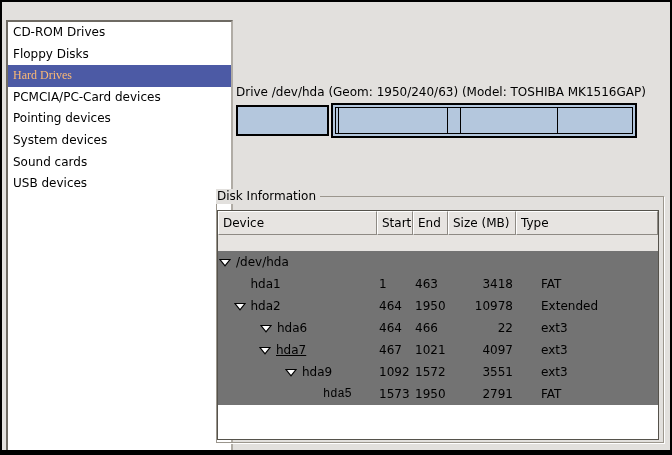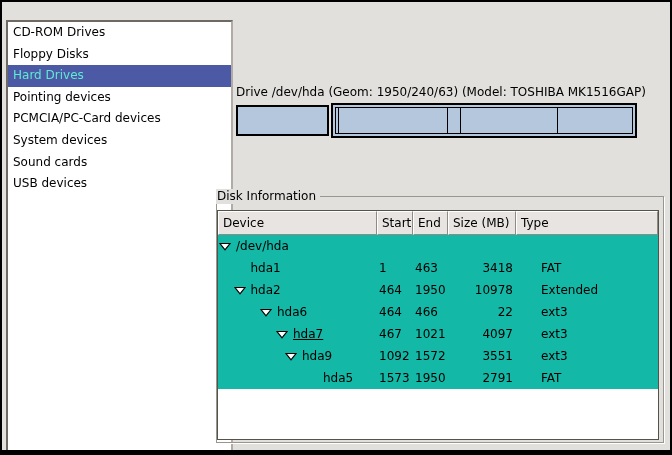--- a/index.html
+++ b/index.html
@@ -5,66 +5,66 @@
   * { margin:0; padding:0; box-sizing:border-box; }
   html,body { width:672px; height:455px; }
   body { font-family:"DejaVu Sans","Liberation Sans",sans-serif; font-size:12px; color:#000; background:#e2e0dd; }
   .window { position:relative; width:672px; height:455px; background:#e2e0dd; overflow:hidden; }
   .window::after { content:""; position:absolute; inset:0; border:2px solid #000; border-bottom-width:5px; pointer-events:none; z-index:50; }
 
   
   .sidebar { position:absolute; left:6px; top:20px; width:227px; height:438px; background:#fff;
              border:2px solid; border-color:#6e6a63 #b0aca5 #b0aca5 #6e6a63; overflow:hidden; }
   .side-item { height:21.6px; line-height:21.6px; padding-left:5px; white-space:nowrap; cursor:default; }
-  .side-item.selected { background:#4c5aa5; color:#5eead4; }
+  .side-item.selected { background:#4c5aa5; color:#fdba74;font-family:Liberation Serif, serif; }
 
   
   .drive-title { position:absolute; left:236px; top:85px; width:401px; height:15px; text-align:center; white-space:nowrap; }
   .drive-bar { position:absolute; left:236px; top:103px; width:401px; height:35px; }
   .p-hda1 { position:absolute; left:0; top:2px; width:93px; height:31px; background:#b4c7dd; border:2px solid #000; }
   .p-ext  { position:absolute; left:95px; top:0; width:306px; height:35px; background:#b4c7dd; border:2px solid #000; }
   .p-logical { position:absolute; left:2px; right:2px; top:2px; bottom:2px; background:#b4c7dd; border:1px solid #000; }
   .p-div { position:absolute; top:0; bottom:0; width:1px; background:#000; }
 
   
   .groupbox { position:absolute; left:216px; top:196px; width:448px; height:247px;
               border:1px solid #9b968d; box-shadow:1px 1px 0 #fff; }
   .grouplabel { position:absolute; left:216px; top:189px; height:15px; line-height:15px;
                 padding:0 4px 0 1px; background:#e2e0dd; z-index:2; white-space:nowrap; }
 
   
   .disk-table { position:absolute; left:217px; top:210px; width:442px; height:230px;
                 background:#fff; border:1px solid #55524b; z-index:1; }
-  .thead { display:flex; height:24px; background:#e7e4e1; }
+  .thead { display:flex; height:40px; background:#e7e4e1; }
   .th { height:24px; line-height:22px; padding-left:4px; background:#e7e4e1; white-space:nowrap; overflow:hidden;
         border-top:1px solid #fff; border-left:1px solid #fff;
         border-bottom:1px solid #8e8a84; border-right:1px solid #8e8a84; cursor:default; }
   .col0 { width:159px; } .col1 { width:36px; } .col2 { width:35px; } .col3 { width:68px; } .col4 { flex:1; }
-  .tbody { background:#14b8a6; }
+  .tbody { background:#737373; }
   .tr { display:flex; height:22px; line-height:22px; }
   .td { white-space:nowrap; overflow:hidden; }
   .td.device { display:flex; align-items:center; }
   .td.start, .td.end { padding-left:2px; }
   .td.size { text-align:right; padding-right:3px; }
   .td.type { padding-left:5px;margin-left:20px; }
   .expander { display:inline-block; width:17px; flex:0 0 17px; height:9px; line-height:9px; }
   .expander svg { display:block; }
   .expander.hidden { visibility:hidden; }
 </style>
 </head>
 <body>
 
 <div class="window">
 
   <div class="sidebar">
       <div class="side-item">CD-ROM Drives</div>
       <div class="side-item">Floppy Disks</div>
       <div class="side-item selected">Hard Drives</div>
+      <div class="side-item">PCMCIA/PC-Card devices</div>
       <div class="side-item">Pointing devices</div>
-      <div class="side-item">PCMCIA/PC-Card devices</div>
       <div class="side-item">System devices</div>
       <div class="side-item">Sound cards</div>
       <div class="side-item">USB devices</div>
     </div>
 
   <div class="drive-title">Drive /dev/hda (Geom: 1950/240/63) (Model: TOSHIBA MK1516GAP)</div>
 
   <div class="drive-bar">
     <div class="p-hda1"></div>
     <div class="p-ext">
@@ -139,21 +139,21 @@
               </svg>
             </span>
             <span>hda6</span>
           </div>
           <div class="td start col1">464</div>
           <div class="td end col2">466</div>
           <div class="td size col3">22</div>
           <div class="td type col4">ext3</div>
         </div>
         <div class="tr">
-          <div class="td device col0" style="padding-left: 58px; text-decoration: underline;">
+          <div class="td device col0" style="padding-left: 41px; text-decoration: underline;">
             <span class="expander">
               <svg width="12" height="9" viewBox="0 0 12 9">
                 <polygon points="1,1.5 11,1.5 6,7.8" fill="#ffffff" stroke="#000000" stroke-width="1.2"></polygon>
               </svg>
             </span>
             <span>hda7</span>
           </div>
           <div class="td start col1">467</div>
           <div class="td end col2">1021</div>
           <div class="td size col3">4097</div>
@@ -167,21 +167,21 @@
               </svg>
             </span>
             <span>hda9</span>
           </div>
           <div class="td start col1">1092</div>
           <div class="td end col2">1572</div>
           <div class="td size col3">3551</div>
           <div class="td type col4">ext3</div>
         </div>
         <div class="tr">
-          <div class="td device col0" style="padding-left: 88px;">
+          <div class="td device col0" style="padding-left: 88px; font-family: Liberation Mono, monospace;">
             <span class="expander hidden">
               <svg width="12" height="9" viewBox="0 0 12 9">
                 <polygon points="1,1.5 11,1.5 6,7.8" fill="#ffffff" stroke="#000000" stroke-width="1.2"></polygon>
               </svg>
             </span>
             <span>hda5</span>
           </div>
           <div class="td start col1">1573</div>
           <div class="td end col2">1950</div>
           <div class="td size col3">2791</div>

